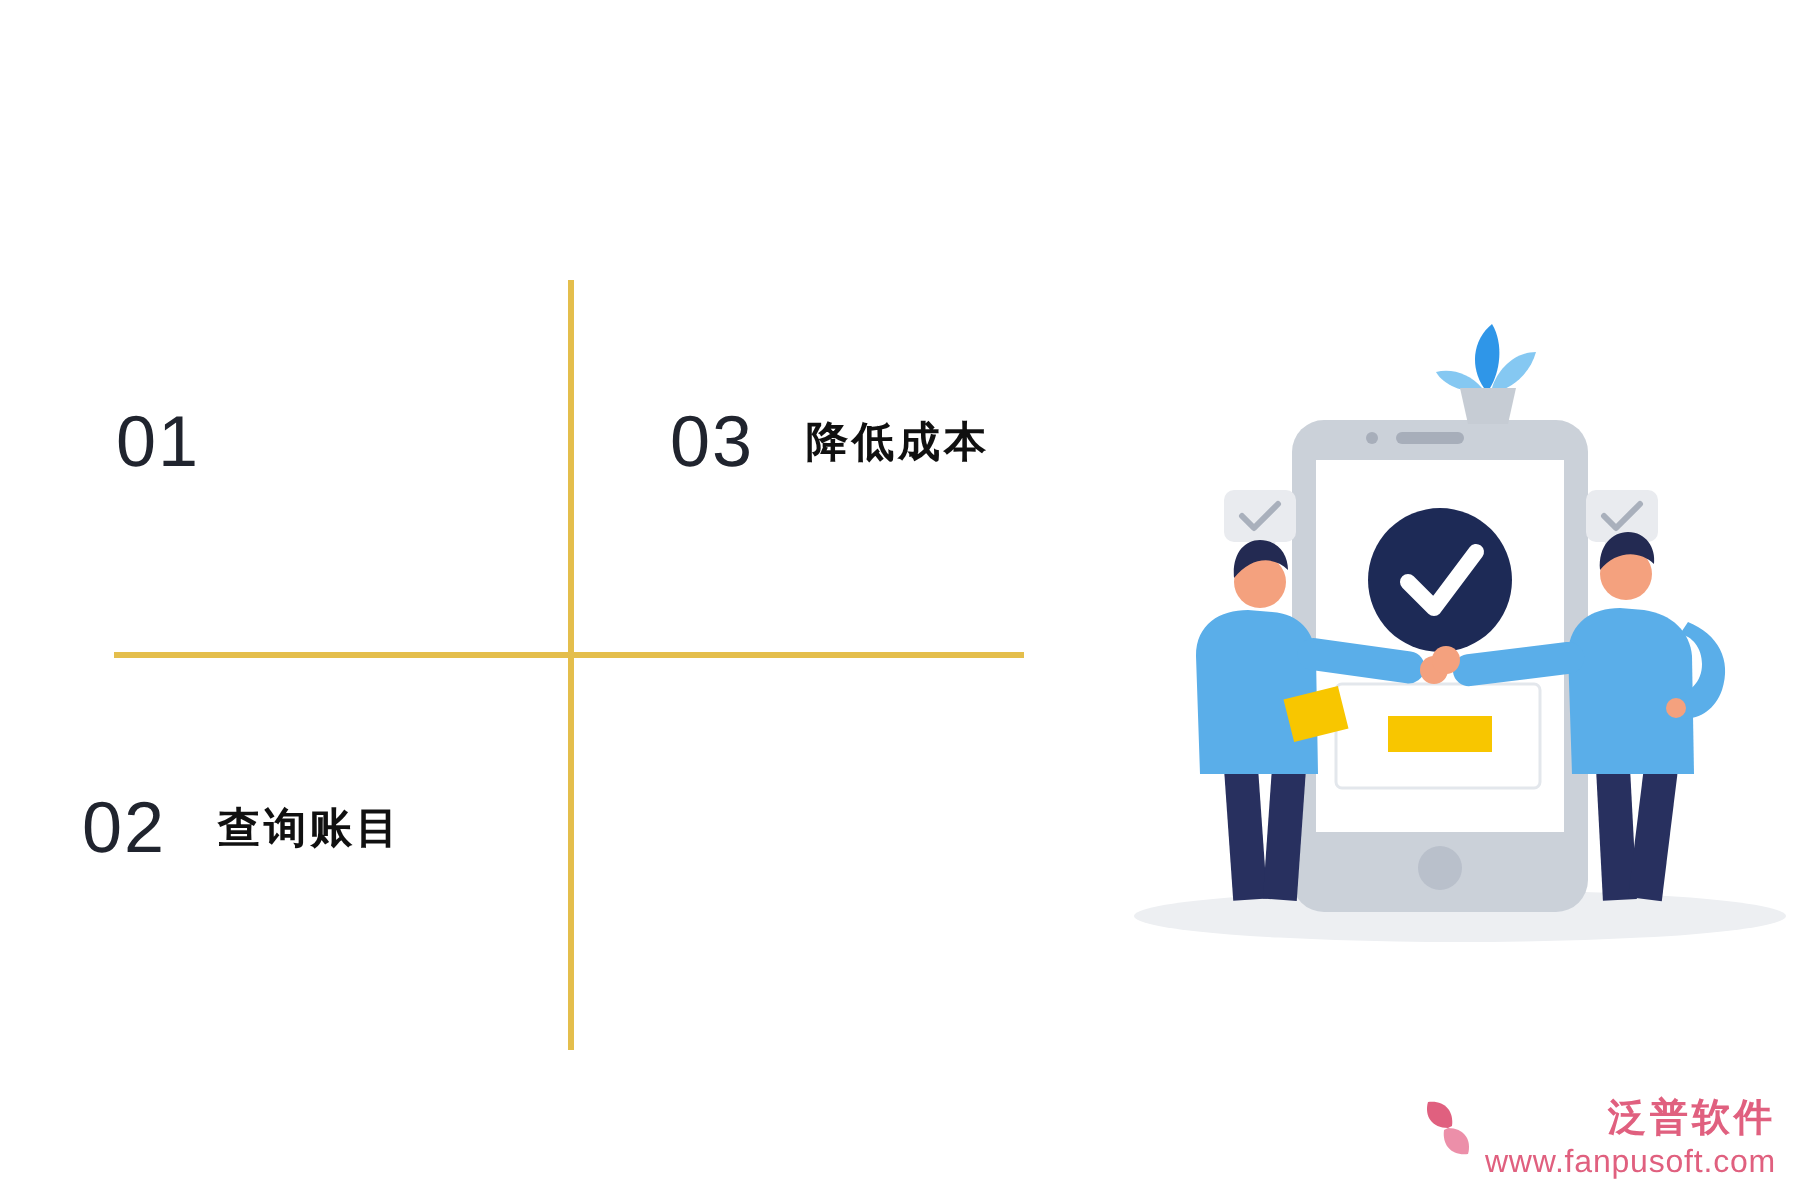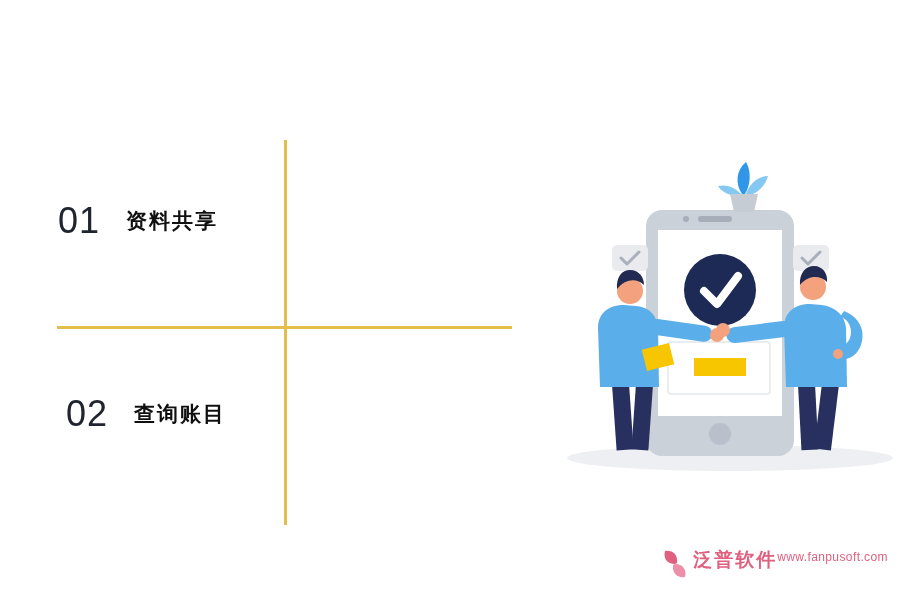--- a/index.html
+++ b/index.html
@@ -20,43 +20,46 @@
   .feature { position: absolute; display: flex; align-items: center; gap: 26px; white-space: nowrap; }
   .feature .num {
     font-size: 36px; font-weight: 300; color: #20242E; letter-spacing: 1px;
     font-family: "Liberation Sans", sans-serif;
   }
   .feature .label {
     font-size: 21px; font-weight: 700; color: #101010; letter-spacing: 2px;
   }
   .f1 { left: 58px;  top: 200px; }
   .f3 { left: 335px; top: 200px; }
-  .f2 { left: 66px;  top: 393px; }
+  .f2 { left: 41px;  top: 393px; }
   .f4 { left: 335px; top: 393px; }
 
   
   .illustration { position: absolute; left: 560px; top: 158px; }
 
   
   .brand { position: absolute; right: 12px; top: 549px; display: flex; align-items: flex-start; gap: 5px; }
-  .brand-text { display: flex; flex-direction: row; }
+  .brand-text { display: flex; flex-direction: column; align-items: flex-end; }
   .brand-name { font-size: 19px; font-weight: 700; color: var(--brand-pink, #E0607F); letter-spacing: 2px; line-height: 1.2; }
-  .brand-url  { font-size: 12px; color: var(--brand-pink, #E0607F); letter-spacing: 0.4px; margin-top: 1px; }
+  .brand-url  { font-size: 16px; color: var(--brand-pink, #E0607F); letter-spacing: 0.4px; margin-top: 1px; }
 </style>
 </head>
 <body>
 
 <div class="page">
 
   <div class="divider vline"></div>
   <div class="divider hline"></div>
 
   <div class="feature f1">
     <span class="num">01</span>
-    <span class="label">资料共享</span>
+  </div>
+  <div class="feature f3">
+    <span class="num">03</span>
+    <span class="label">降低成本</span>
   </div>
   <div class="feature f2">
     <span class="num">02</span>
     <span class="label">查询账目</span>
   </div>
 
   <svg class="illustration" width="340" height="320" viewBox="0 0 340 320">
 
     <ellipse cx="170" cy="300" rx="163" ry="13" fill="#EDEFF2"></ellipse>
 

